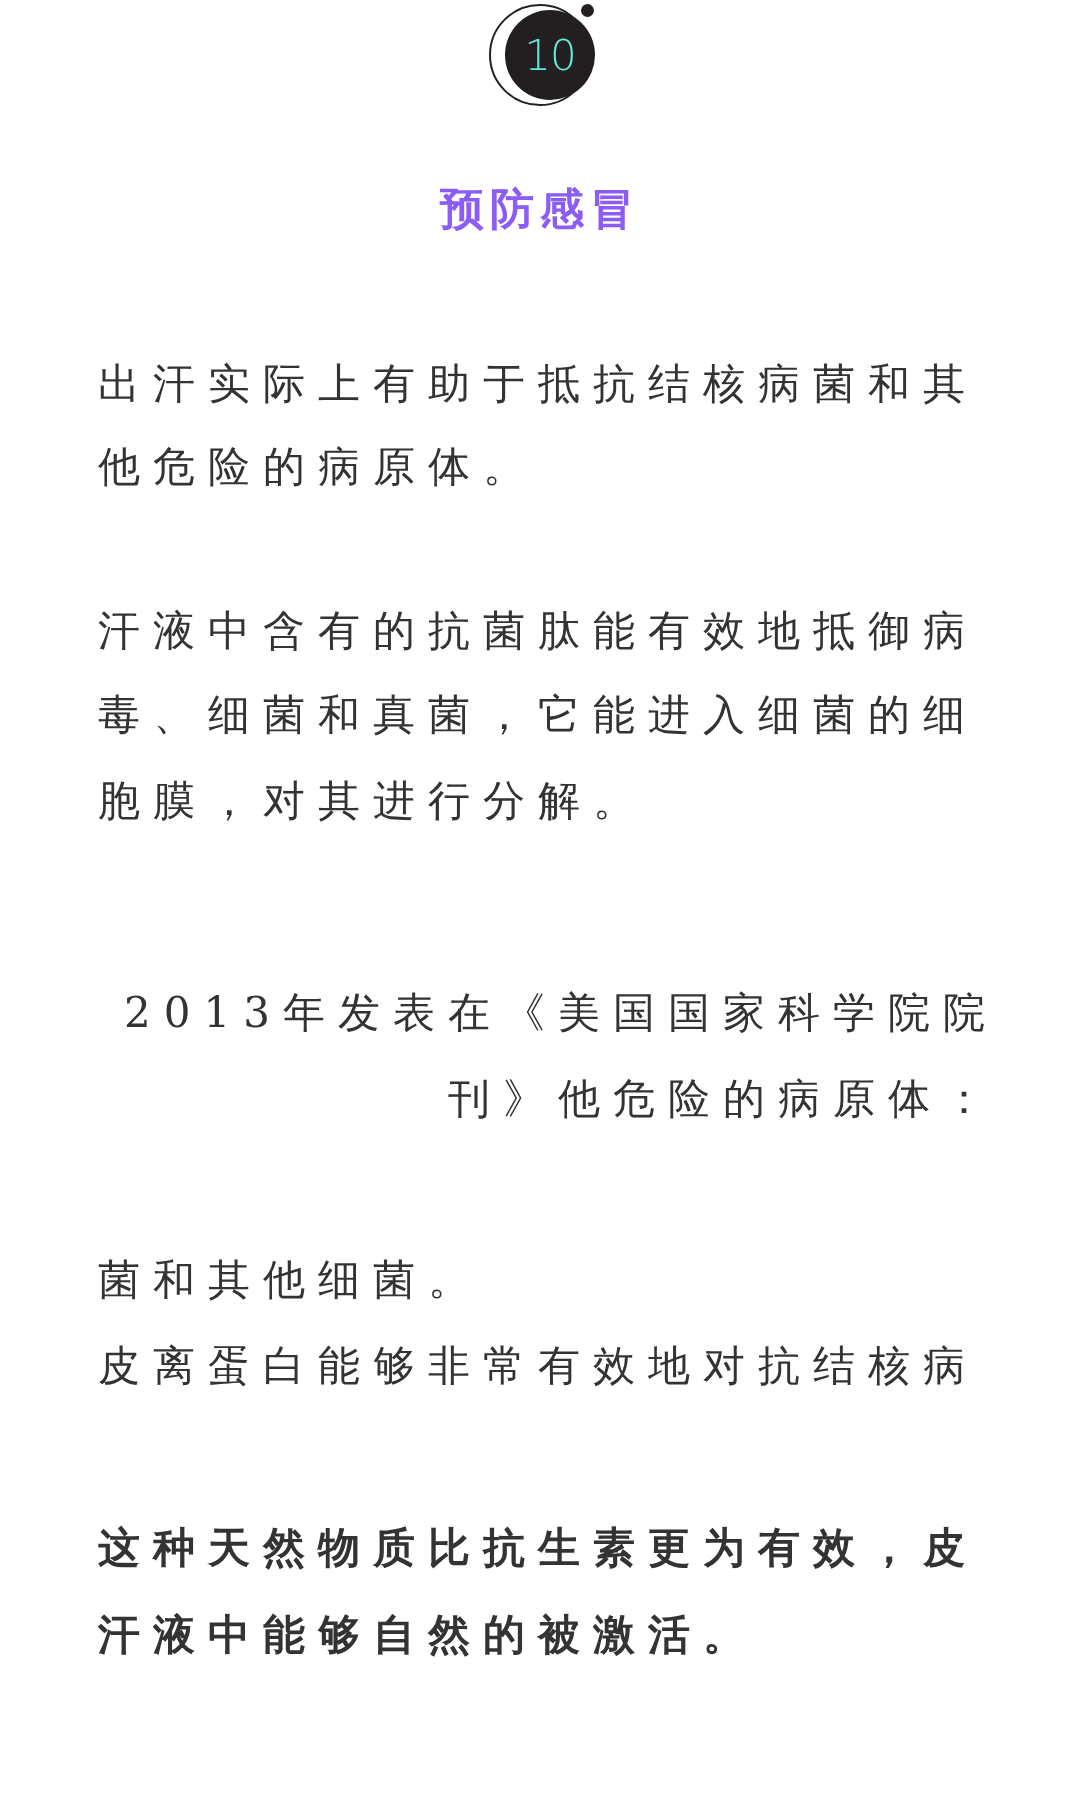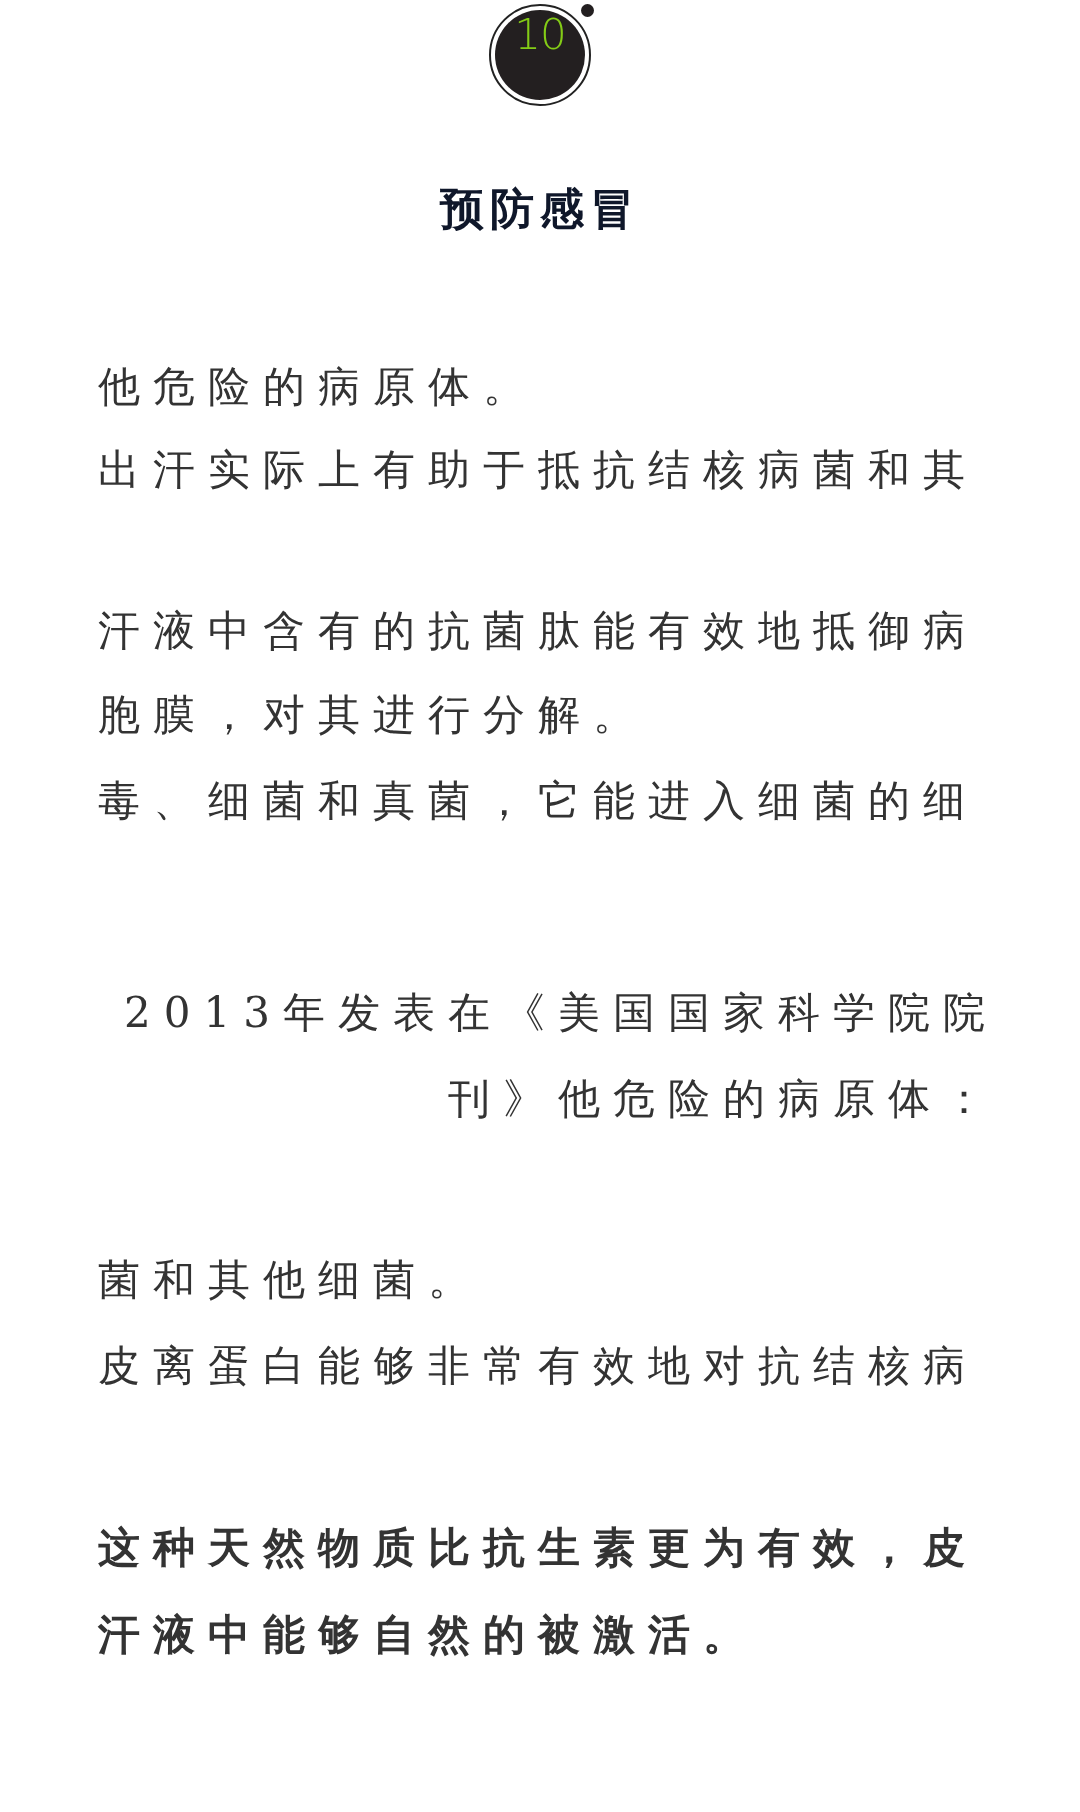--- a/index.html
+++ b/index.html
@@ -1,50 +1,50 @@
 <!DOCTYPE html>
 <html><head>
 <meta charset="utf-8">
 <style>
   html, body { margin:0; padding:0; background:#ffffff; }
   body { width:1080px; height:1812px; position:relative; overflow:hidden;
          font-family: "DejaVu Serif", "Liberation Serif", serif; color:#333333; }
   .badge { position:absolute; left:489px; top:4px; width:102px; height:102px; }
   .badge .ring { position:absolute; left:0; top:0; width:98px; height:98px; border:2px solid #222; border-radius:50%; }
-  .badge .disc { position:absolute; left:6px; top:6px; width:90px; height:90px; background:#231f20; border-radius:50%;
-                 color:#84cc16; font-family:"DejaVu Sans","Liberation Sans",sans-serif; font-size:42px; font-weight:300;
-                 display:flex; align-items:flex-start; justify-content:center; letter-spacing:-1px; }
+  .badge .disc { position:absolute; left:16px; top:6px; width:90px; height:90px; background:#231f20; border-radius:50%;
+                 color:#5eead4; font-family:"DejaVu Sans","Liberation Sans",sans-serif; font-size:42px; font-weight:300;
+                 display:flex; align-items:center; justify-content:center; letter-spacing:-1px; }
   .badge .dot { position:absolute; left:92px; top:0px; width:13px; height:13px; background:#231f20; border-radius:50%; }
   .title { position:absolute; left:0; width:1080px; top:180px; text-align:center; font-size:44px; font-weight:bold;
-           color:#0f172a; letter-spacing:6px; }
+           color:#8b5cf6; letter-spacing:6px; }
   .para { position:absolute; left:98px; width:900px; }
   .line { display:block; height:86px; line-height:86px; font-size:42px; letter-spacing:13px; white-space:nowrap; }
 </style>
 </head>
 <body>
 
 <div class="badge">
   <div class="ring"></div>
   <div class="disc">
     <span>10</span>
   </div>
   <div class="dot"></div>
 </div>
 
 <div class="title">预防感冒</div>
 
 <div class="para" style="top:344px;">
+  <span class="line" style="height:80px;line-height:80px;">出汗实际上有助于抵抗结核病菌和其</span>
   <span class="line">他危险的病原体。</span>
-  <span class="line" style="height:80px;line-height:80px;">出汗实际上有助于抵抗结核病菌和其</span>
 </div>
 
 <div class="para" style="top:590px;">
   <span class="line" style="height:82px;line-height:82px;">汗液中含有的抗菌肽能有效地抵御病</span>
+  <span class="line">毒、细菌和真菌，它能进入细菌的细</span>
   <span class="line">胞膜，对其进行分解。</span>
-  <span class="line">毒、细菌和真菌，它能进入细菌的细</span>
 </div>
 
 <div class="para" style="top:970px;text-align:right;">
   <span class="line">2013年发表在《美国国家科学院院</span>
   <span class="line">刊》他危险的病原体：</span>
 </div>
 
 <div class="para" style="top:1237px;">
   <span class="line">菌和其他细菌。</span>
   <span class="line">皮离蛋白能够非常有效地对抗结核病</span>

